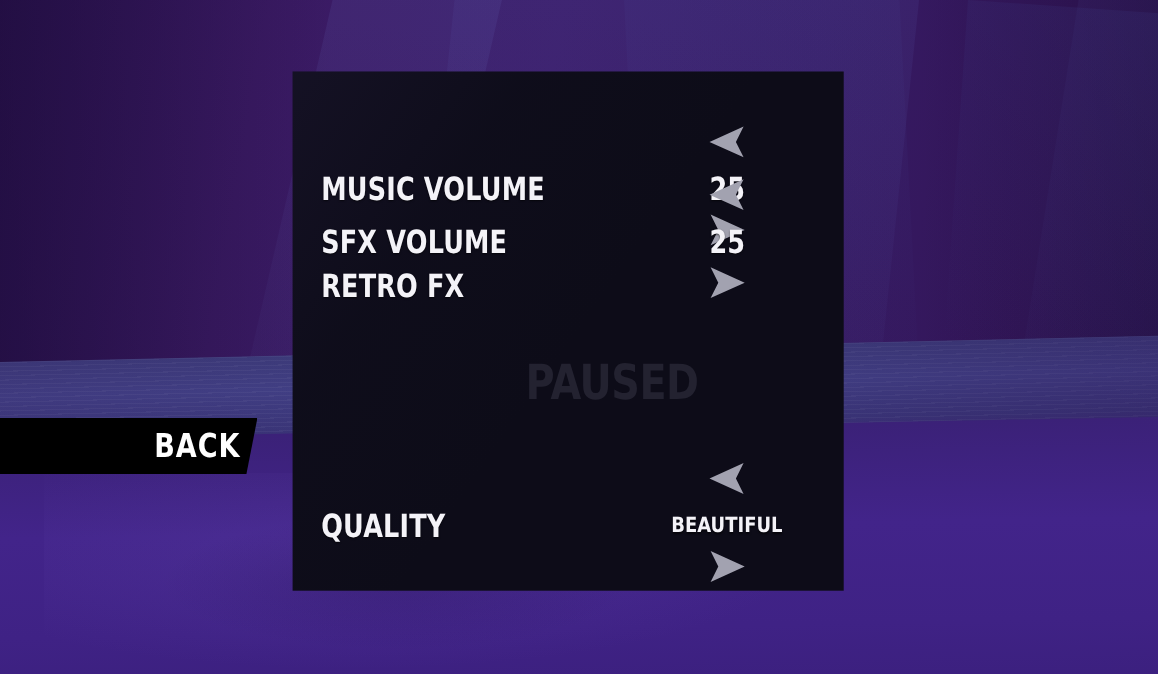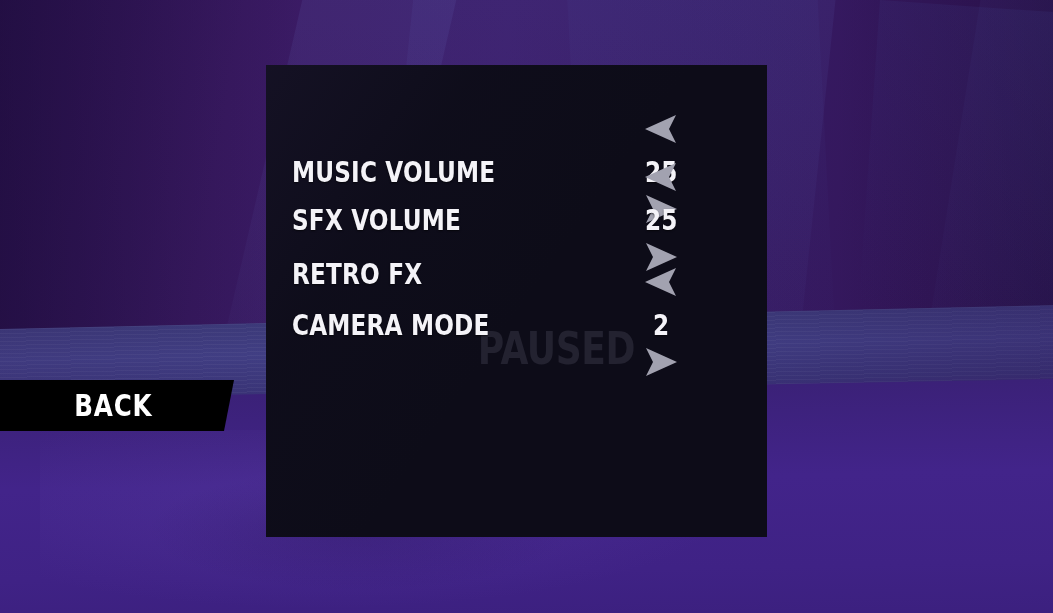--- a/index.html
+++ b/index.html
@@ -219,21 +219,21 @@
 
   
   #back-button {
     position: absolute;
     left: 0px; top: 380px;
     width: 234px; height: 51px;
     background: #000000;
     clip-path: polygon(0 0, 234px 0, 224px 51px, 0 51px);
     display: flex;
     align-items: center;
-    justify-content: center;
+    justify-content: flex-end;
   }
   #back-label {
     font-family: "DejaVu Sans", sans-serif;
     font-weight: 700;
     font-size: 30px;
     line-height: 51px;
     letter-spacing: 1px;
     color: #ffffff;
     transform: scaleX(0.82);
     padding-right: 8px;
@@ -292,32 +292,32 @@
               </svg>
             </span>
             <span class="row-value">25</span>
             <span class="arrow">
               <svg viewBox="0 0 36 30" xmlns="http://www.w3.org/2000/svg">
                 <path class="arrow-path" d="M34 15 L3 1 L10 15 L3 29 Z"></path>
               </svg>
             </span>
           </div>
         </div>
-        <div class="row" style="top: 187px;">
+        <div class="row" style="top: 173px;">
           <div class="row-label">RETRO FX</div>
         </div>
-        <div class="row" style="top: 238px;">
-          <div class="row-label">CAMERA MODE</div>
+        <div class="row" style="top: 391px;">
+          <div class="row-label">QUALITY</div>
           <div class="row-control">
             <span class="arrow">
               <svg viewBox="0 0 36 30" xmlns="http://www.w3.org/2000/svg">
                 <path class="arrow-path" d="M2 15 L33 1 L26 15 L33 29 Z"></path>
               </svg>
             </span>
-            <span class="row-value">2</span>
+            <span class="row-value small">BEAUTIFUL</span>
             <span class="arrow">
               <svg viewBox="0 0 36 30" xmlns="http://www.w3.org/2000/svg">
                 <path class="arrow-path" d="M34 15 L3 1 L10 15 L3 29 Z"></path>
               </svg>
             </span>
           </div>
         </div>
       </div>
   </div>
 

